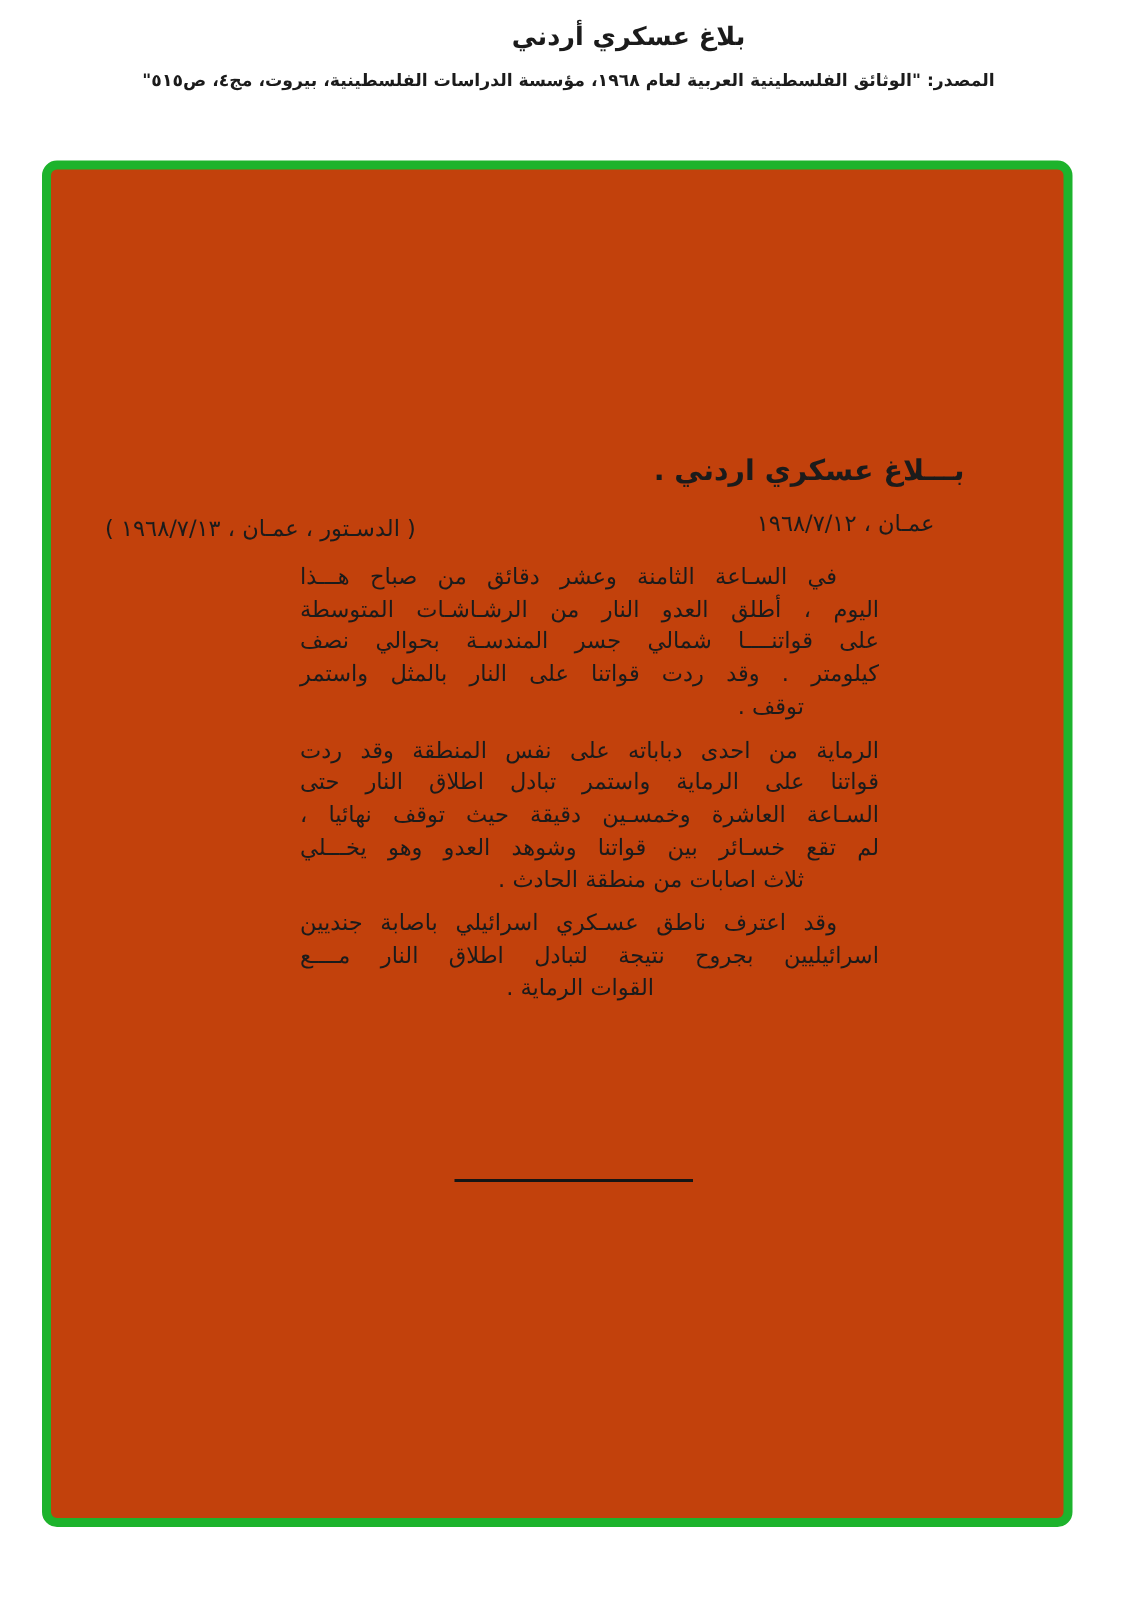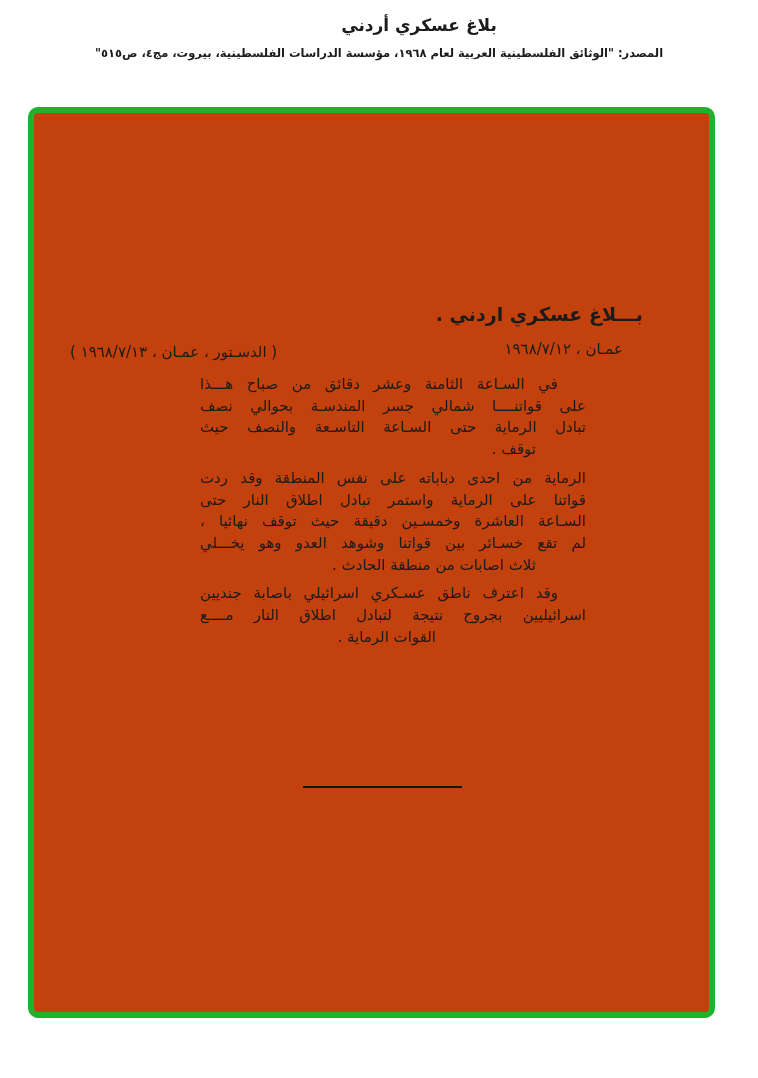--- a/index.html
+++ b/index.html
@@ -90,22 +90,23 @@
 
   <div class="doc-title">بـــلاغ عسكري اردني .</div>
 
   <div class="doc-dateline">عمـان ، ١٩٦٨/٧/١٢</div>
 
   <div class="doc-citation">( الدسـتور ، عمـان ، ١٩٦٨/٧/١٣ )</div>
 
   <div class="doc-body">
       <div class="para">
         <div class="line first">في السـاعة الثامنة وعشر دقائق من صباح هـــذا</div>
+        <div class="line">اليوم ، أطلق العدو النار من الرشـاشـات المتوسطة</div>
         <div class="line">على قواتنــــا شمالي جسر المندسـة بحوالي نصف</div>
-        <div class="line">تبادل الرماية حتى السـاعة التاسـعة والنصف حيث</div>
+        <div class="line">كيلومتر . وقد ردت قواتنا على النار بالمثل واستمر</div>
         <div class="line last">توقف .</div>
       </div>
       <div class="para">
         <div class="line">الرماية من احدى دباباته على نفس المنطقة وقد ردت</div>
         <div class="line">قواتنا على الرماية واستمر تبادل اطلاق النار حتى</div>
         <div class="line">السـاعة العاشرة وخمسـين دقيقة حيث توقف نهائيا ،</div>
         <div class="line">لم تقع خسـائر بين قواتنا وشوهد العدو وهو يخـــلي</div>
         <div class="line last">ثلاث اصابات من منطقة الحادث .</div>
       </div>
       <div class="para">

